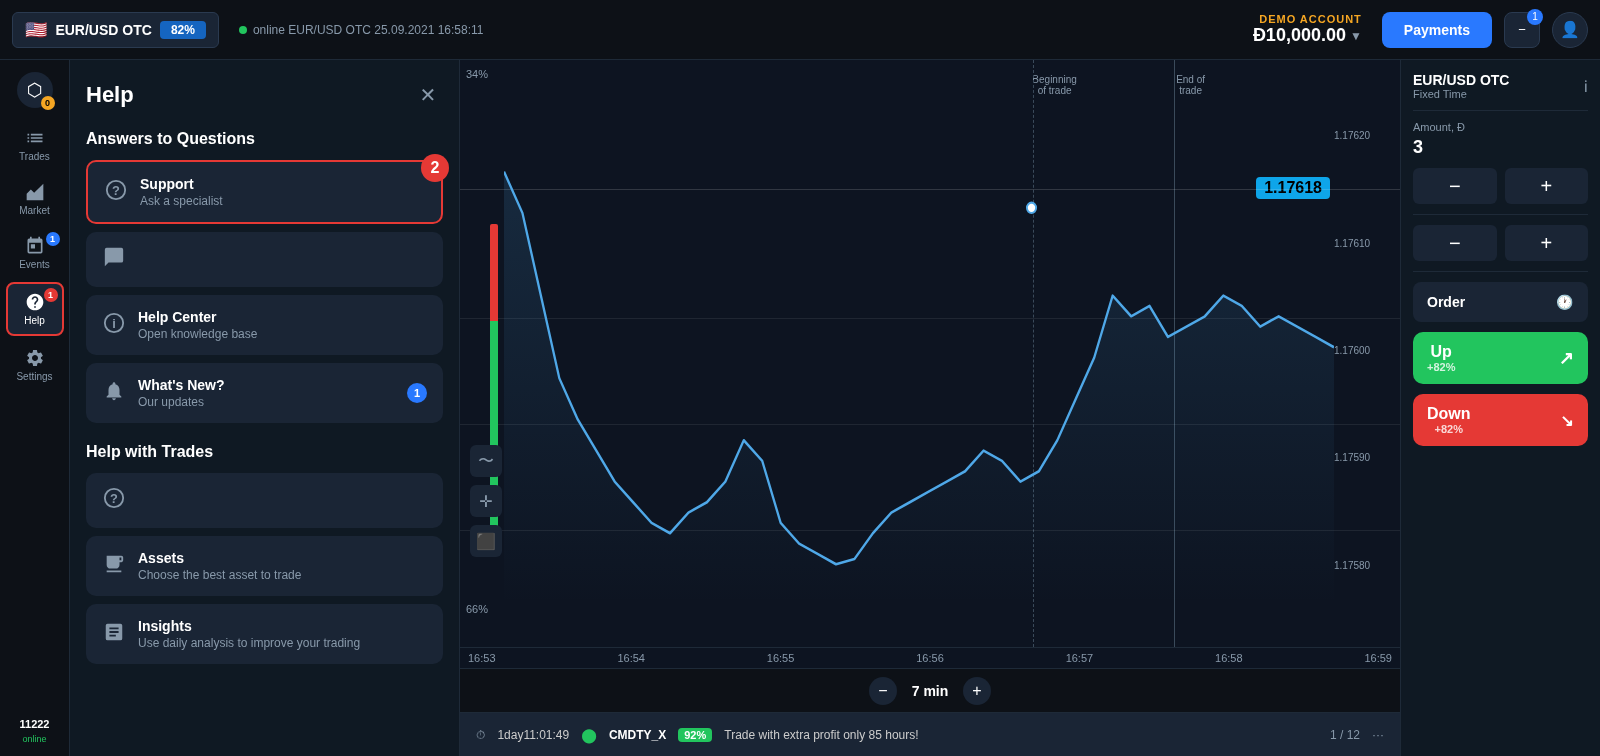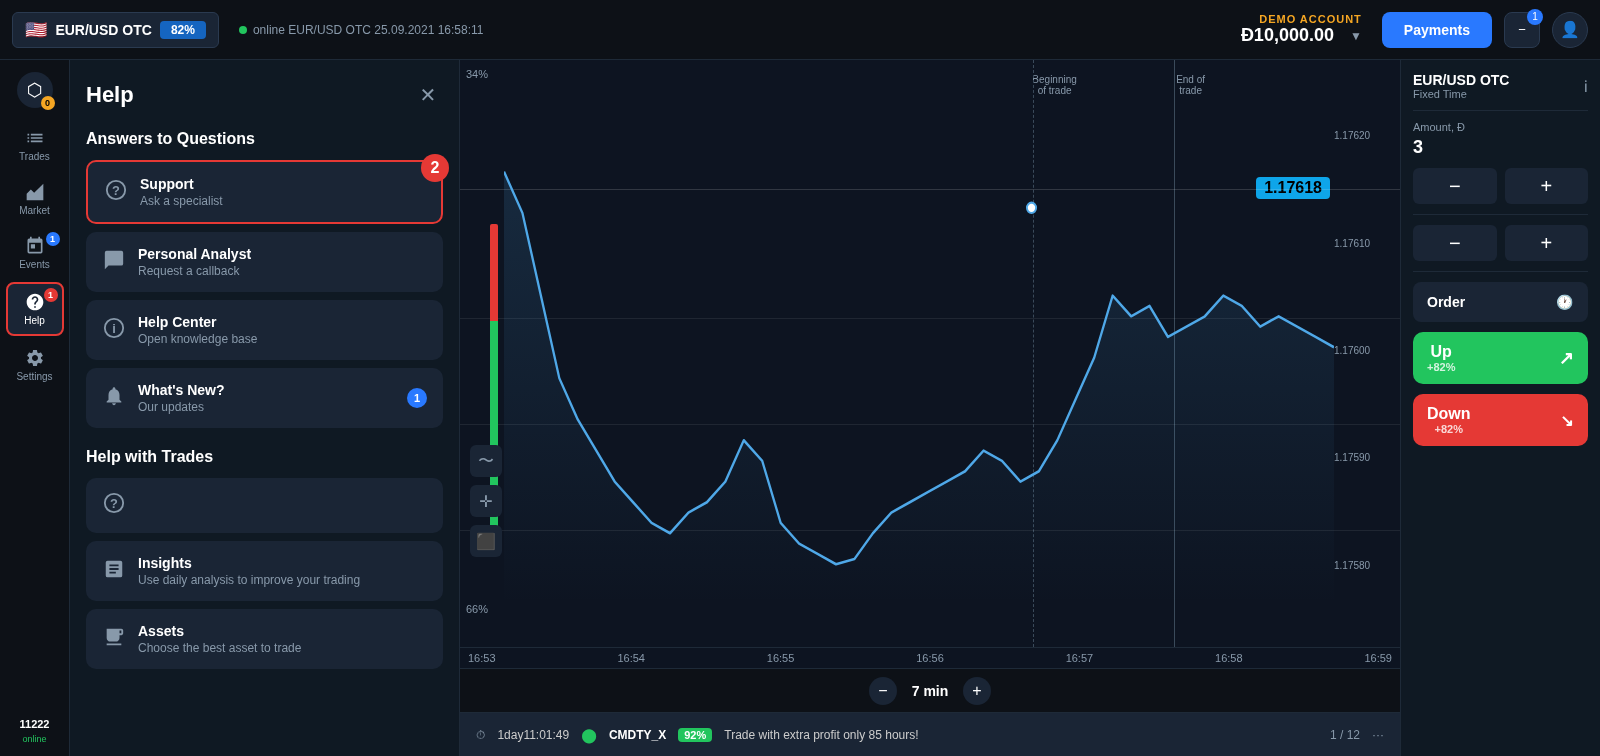--- a/index.html
+++ b/index.html
@@ -72,21 +72,21 @@
       font-size: 11px;
       font-weight: 600;
       letter-spacing: 1px;
     }
     .demo-balance {
       font-size: 18px;
       font-weight: 700;
       color: #fff;
       display: flex;
       align-items: center;
-      gap: 16px;
+      gap: 4px;
       cursor: pointer;
     }
     .demo-balance .chevron { color: #8899aa; font-size: 12px; }
     .payments-btn {
       background: #2979ff;
       border: none;
       border-radius: 8px;
       color: #fff;
       font-size: 14px;
       font-weight: 700;
@@ -481,24 +481,20 @@
       </div>
       <div class="num-badge-red">2</div>
     </div>
 
     <div class="help-item">
       <div class="help-item-icon">
         <svg width="22" height="22" viewBox="0 0 24 24" fill="#8899aa">
             <path d="M20 2H4a2 2 0 00-2 2v18l4-4h14a2 2 0 002-2V4a2 2 0 00-2-2z"></path>
           </svg>
       </div>
-      <div class="help-item-content">
-        <div class="help-item-title">Personal Analyst</div>
-        <div class="help-item-sub">Request a callback</div>
-      </div>
     </div>
 
     <div class="help-item">
       <div class="help-item-icon">
         <svg width="22" height="22" viewBox="0 0 24 24" fill="#8899aa">
             <circle cx="12" cy="12" r="10" stroke="#8899aa" stroke-width="2" fill="none"></circle>
             <text x="12" y="17" text-anchor="middle" fill="#8899aa" font-size="14" font-weight="700">i</text>
           </svg>
       </div>
       <div class="help-item-content">
@@ -528,38 +524,38 @@
         <svg width="22" height="22" viewBox="0 0 24 24" fill="#8899aa">
             <circle cx="12" cy="12" r="10" stroke="#8899aa" stroke-width="2" fill="none"></circle>
             <text x="12" y="17" text-anchor="middle" fill="#8899aa" font-size="14" font-weight="700">?</text>
           </svg>
       </div>
     </div>
 
     <div class="help-item">
       <div class="help-item-icon">
         <svg width="22" height="22" viewBox="0 0 24 24" fill="#8899aa">
+            <path d="M20 3H4v10c0 2.21 1.79 4 4 4h6c2.21 0 4-1.79 4-4v-3h2c1.11 0 2-.89 2-2V5c0-1.11-.89-2-2-2zm0 5h-2V5h2v3zM4 19h16v2H4z"></path>
+          </svg>
+      </div>
+      <div class="help-item-content">
+        <div class="help-item-title">Assets</div>
+        <div class="help-item-sub">Choose the best asset to trade</div>
+      </div>
+    </div>
+
+    <div class="help-item">
+      <div class="help-item-icon">
+        <svg width="22" height="22" viewBox="0 0 24 24" fill="#8899aa">
             <path d="M19 3H5a2 2 0 00-2 2v14a2 2 0 002 2h14a2 2 0 002-2V5a2 2 0 00-2-2zm-5 14H7v-2h7v2zm3-4H7v-2h10v2zm0-4H7V7h10v2z"></path>
           </svg>
       </div>
       <div class="help-item-content">
         <div class="help-item-title">Insights</div>
         <div class="help-item-sub">Use daily analysis to improve your trading</div>
-      </div>
-    </div>
-
-    <div class="help-item">
-      <div class="help-item-icon">
-        <svg width="22" height="22" viewBox="0 0 24 24" fill="#8899aa">
-            <path d="M20 3H4v10c0 2.21 1.79 4 4 4h6c2.21 0 4-1.79 4-4v-3h2c1.11 0 2-.89 2-2V5c0-1.11-.89-2-2-2zm0 5h-2V5h2v3zM4 19h16v2H4z"></path>
-          </svg>
-      </div>
-      <div class="help-item-content">
-        <div class="help-item-title">Assets</div>
-        <div class="help-item-sub">Choose the best asset to trade</div>
       </div>
     </div>
 
   </div>
 
   <div class="chart-area">
     <div class="chart-main">
       <span class="chart-label-pct">34%</span>
       <span class="chart-label-pct-bot">66%</span>
 

